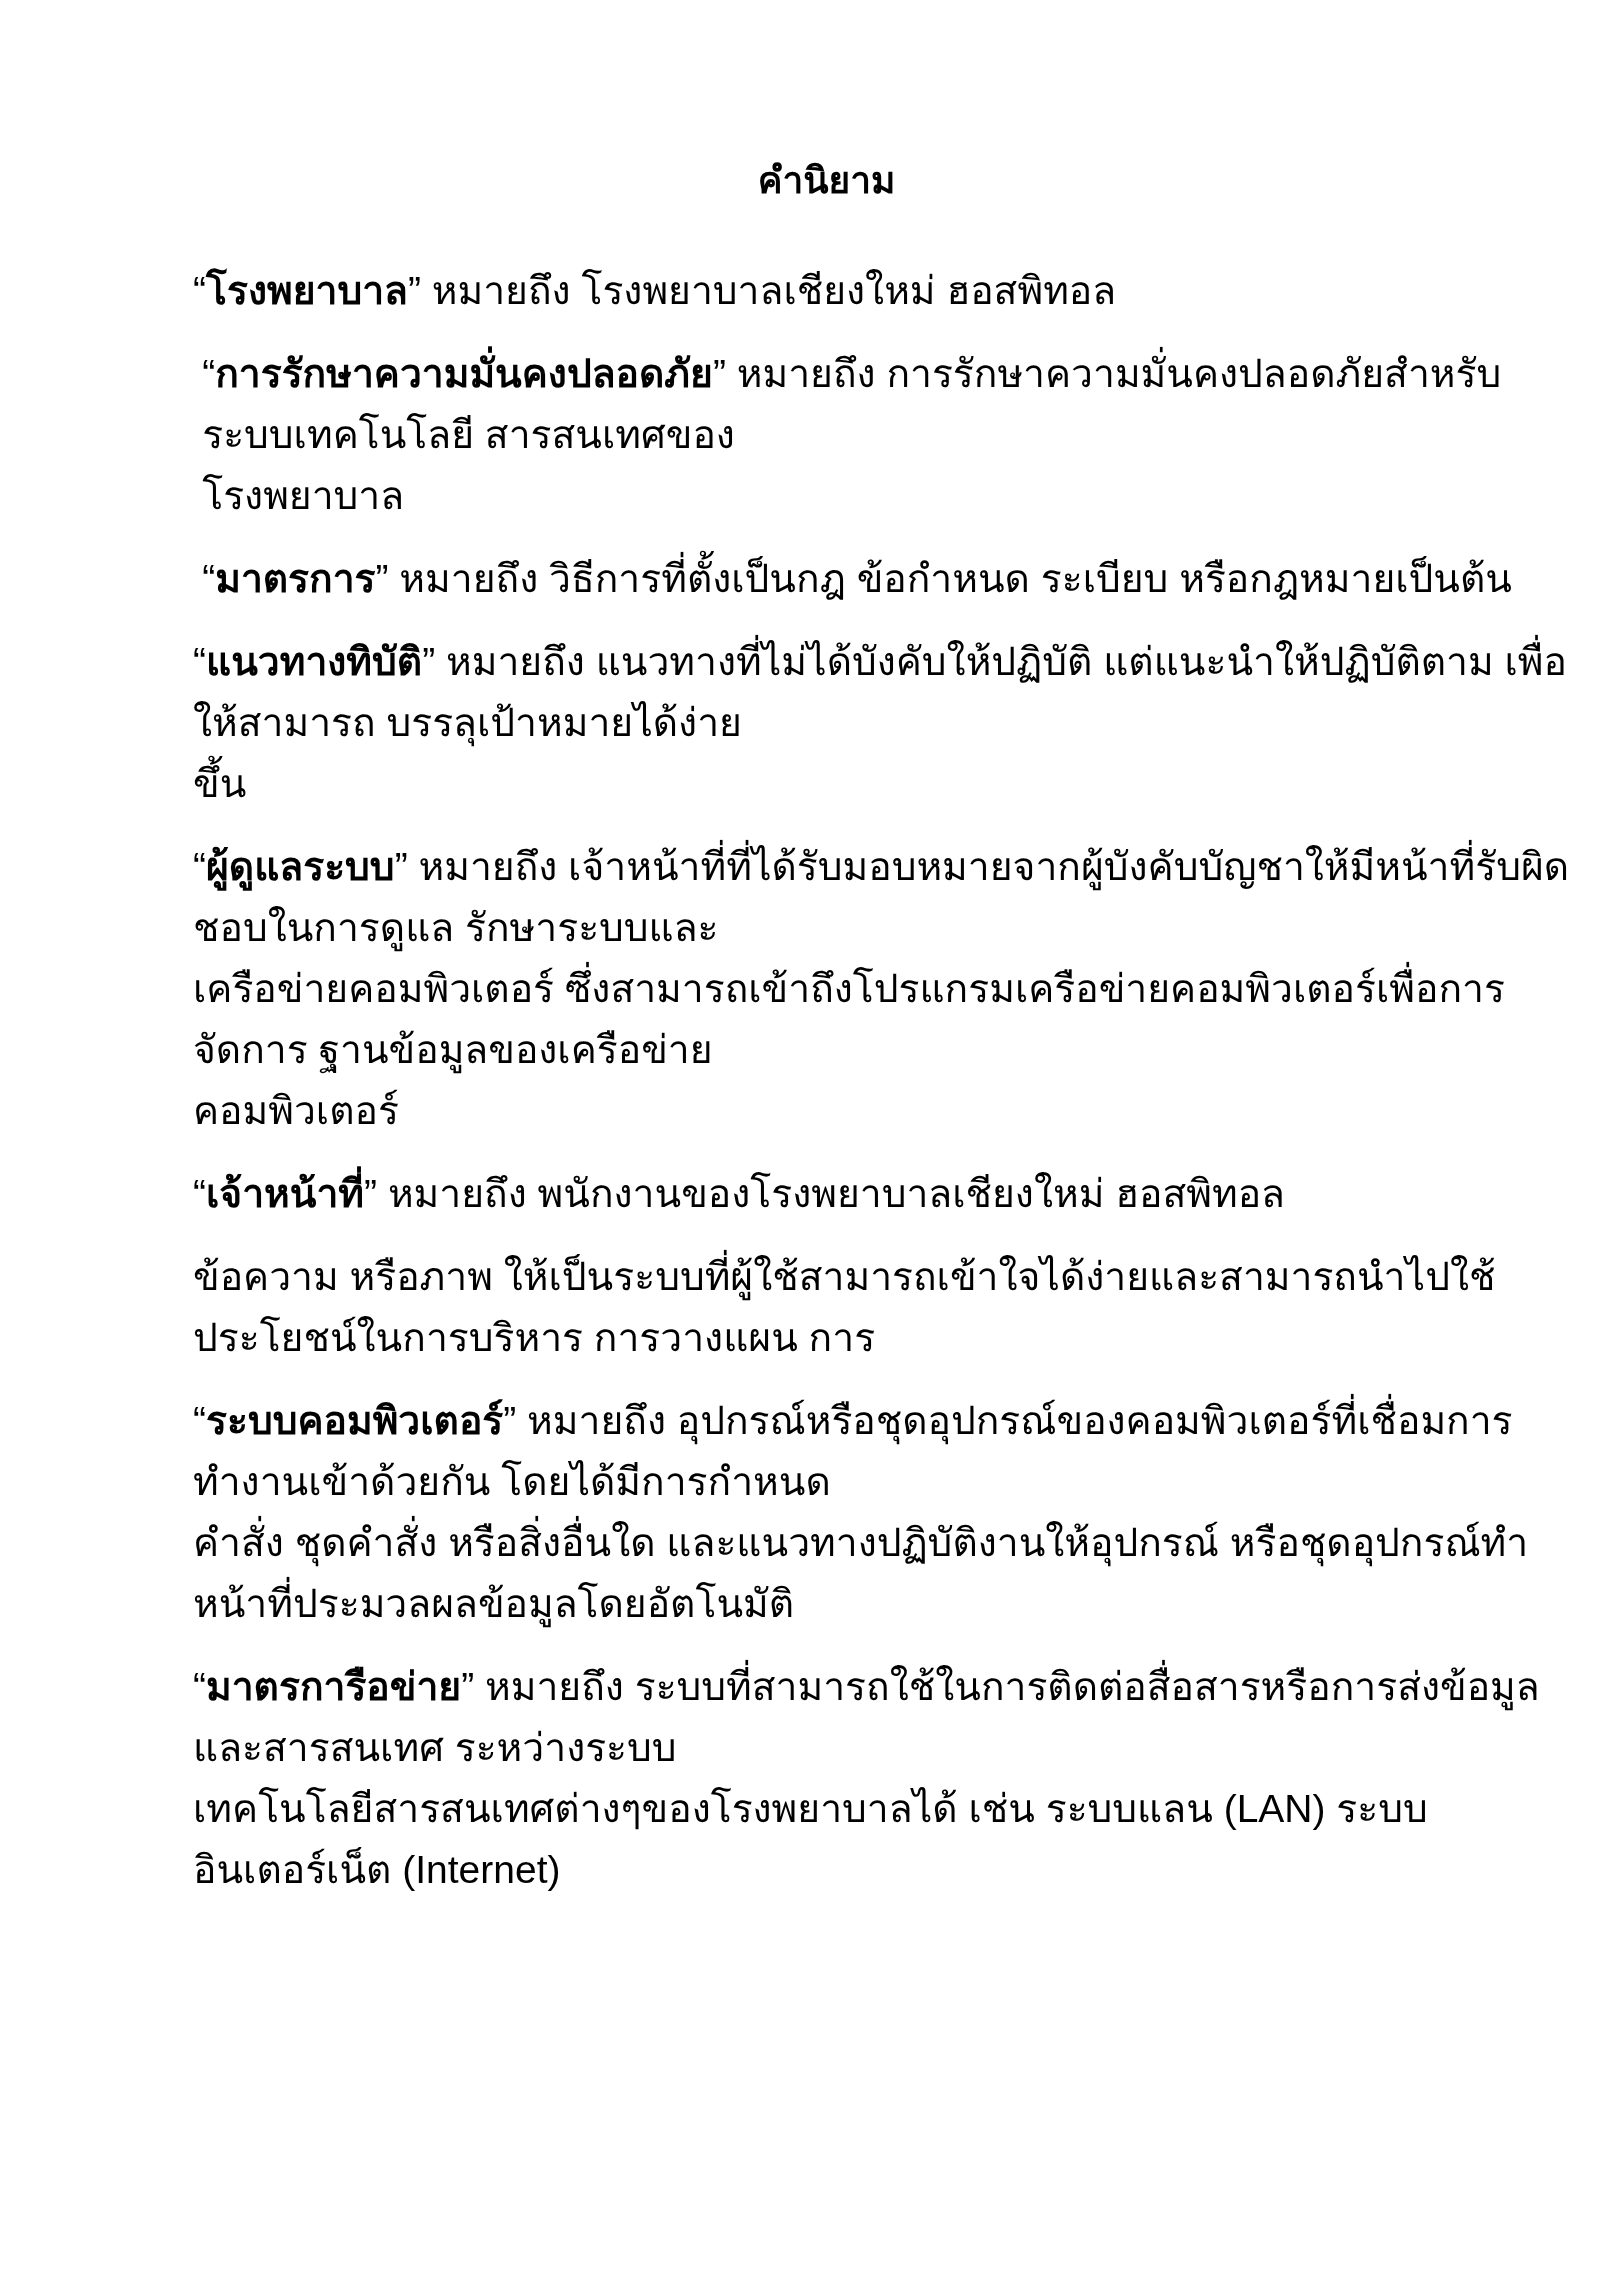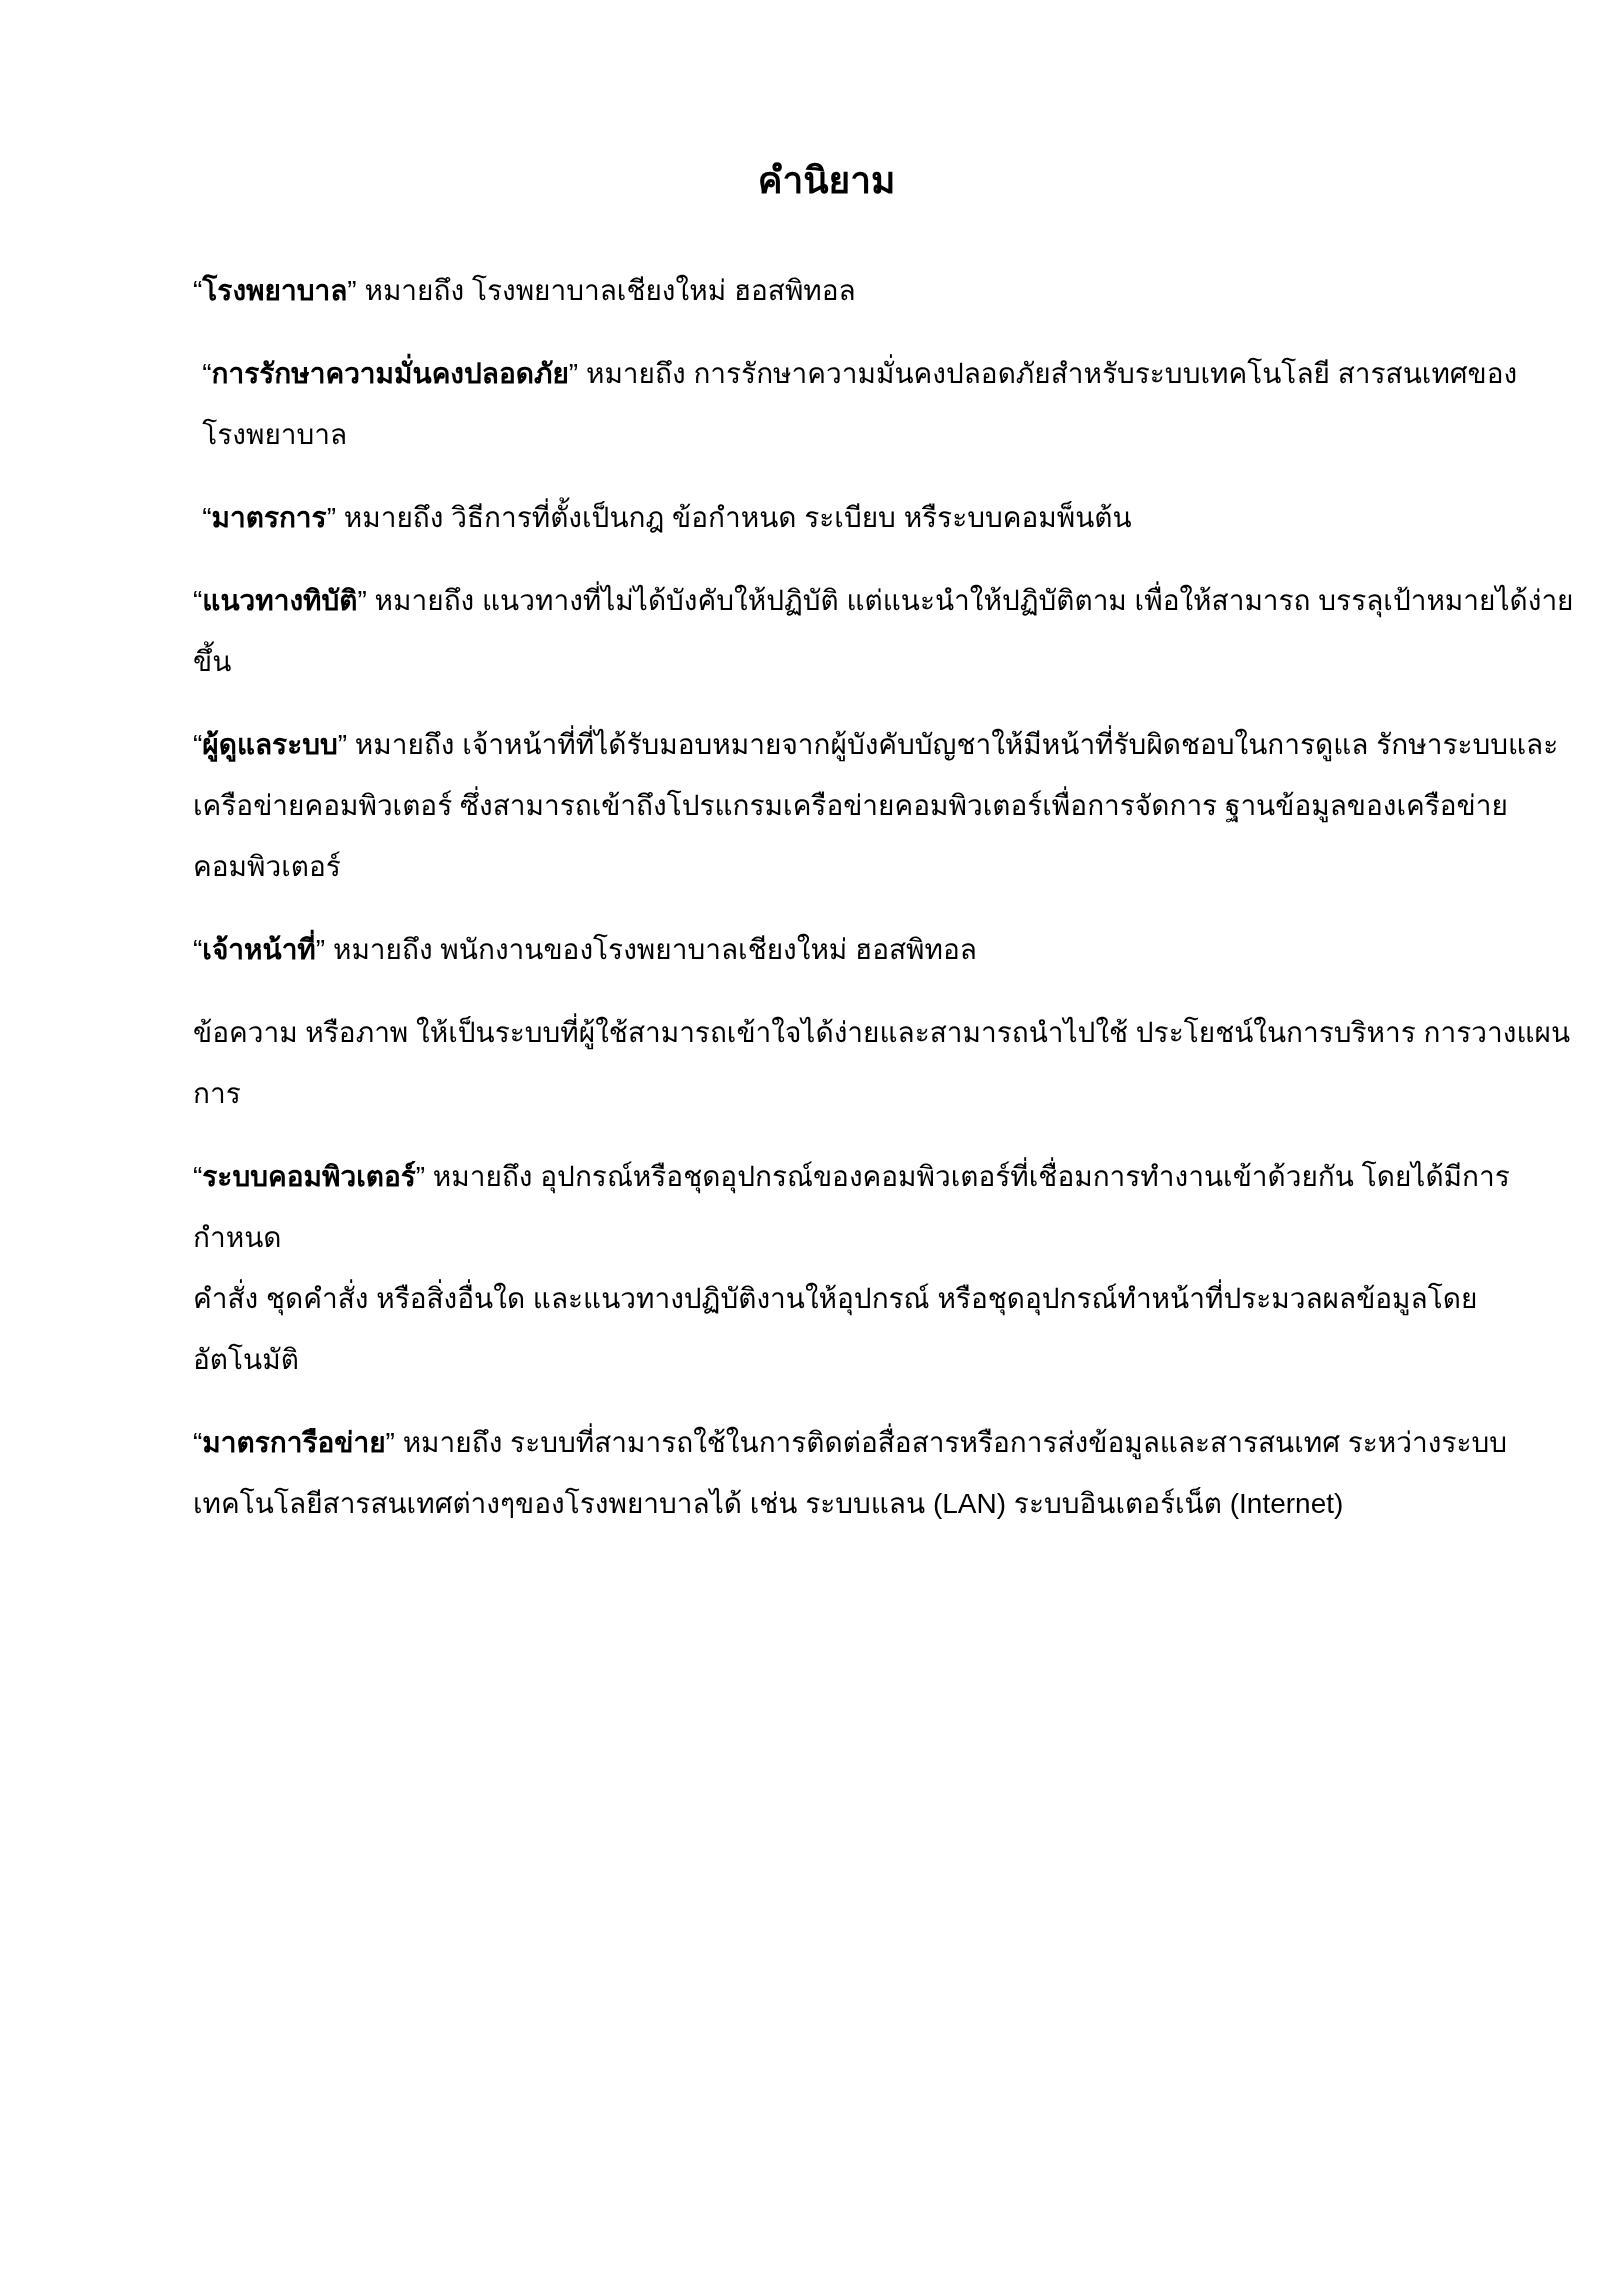--- a/index.html
+++ b/index.html
@@ -21,21 +21,21 @@
   .doc-title {
     display: block;
     margin: 0 -77px 49px -193px; 
     text-align: center;
     font-size: 37px;
     font-weight: bold;
     line-height: 61px;
   }
   .para {
     margin: 0 0 22px 0;
-    font-size: 28px;
+    font-size: 39px;
     line-height: 61px;
     text-align: left;
   }
   .para.lead-space { padding-left: 9.2px; }
   .ln { display: block; }
   .term { font-weight: bold; }
   .quote { font-weight: normal; }
 </style>
 </head>
 <body>
@@ -47,21 +47,21 @@
   <p class="para">
     <span class="ln"><span class="quote">“</span><span class="term">โรงพยาบาล</span><span class="quote">”</span><span> หมายถึง โรงพยาบาลเชียงใหม่ ฮอสพิทอล</span></span>
   </p>
 
   <p class="para lead-space">
     <span class="ln"><span class="quote">“</span><span class="term">การรักษาความมั่นคงปลอดภัย</span><span class="quote">”</span><span> หมายถึง การรักษาความมั่นคงปลอดภัยสำหรับระบบเทคโนโลยี สารสนเทศของ</span></span>
     <span class="ln">โรงพยาบาล</span>
   </p>
 
   <p class="para lead-space">
-    <span class="ln"><span class="quote">“</span><span class="term">มาตรการ</span><span class="quote">”</span><span> หมายถึง วิธีการที่ตั้งเป็นกฎ ข้อกำหนด ระเบียบ หรืระบบคอมพ็นต้น</span></span>
+    <span class="ln"><span class="quote">“</span><span class="term">มาตรการ</span><span class="quote">”</span><span> หมายถึง วิธีการที่ตั้งเป็นกฎ ข้อกำหนด ระเบียบ หรือกฎหมายเป็นต้น</span></span>
   </p>
 
 
   <p class="para">
     <span class="ln"><span class="quote">“</span><span class="term">แนวทางทิบัติ</span><span class="quote">”</span><span> หมายถึง แนวทางที่ไม่ได้บังคับให้ปฏิบัติ แต่แนะนำให้ปฏิบัติตาม เพื่อให้สามารถ บรรลุเป้าหมายได้ง่าย</span></span>
     <span class="ln">ขึ้น</span>
   </p>
 
 
   <p class="para">

